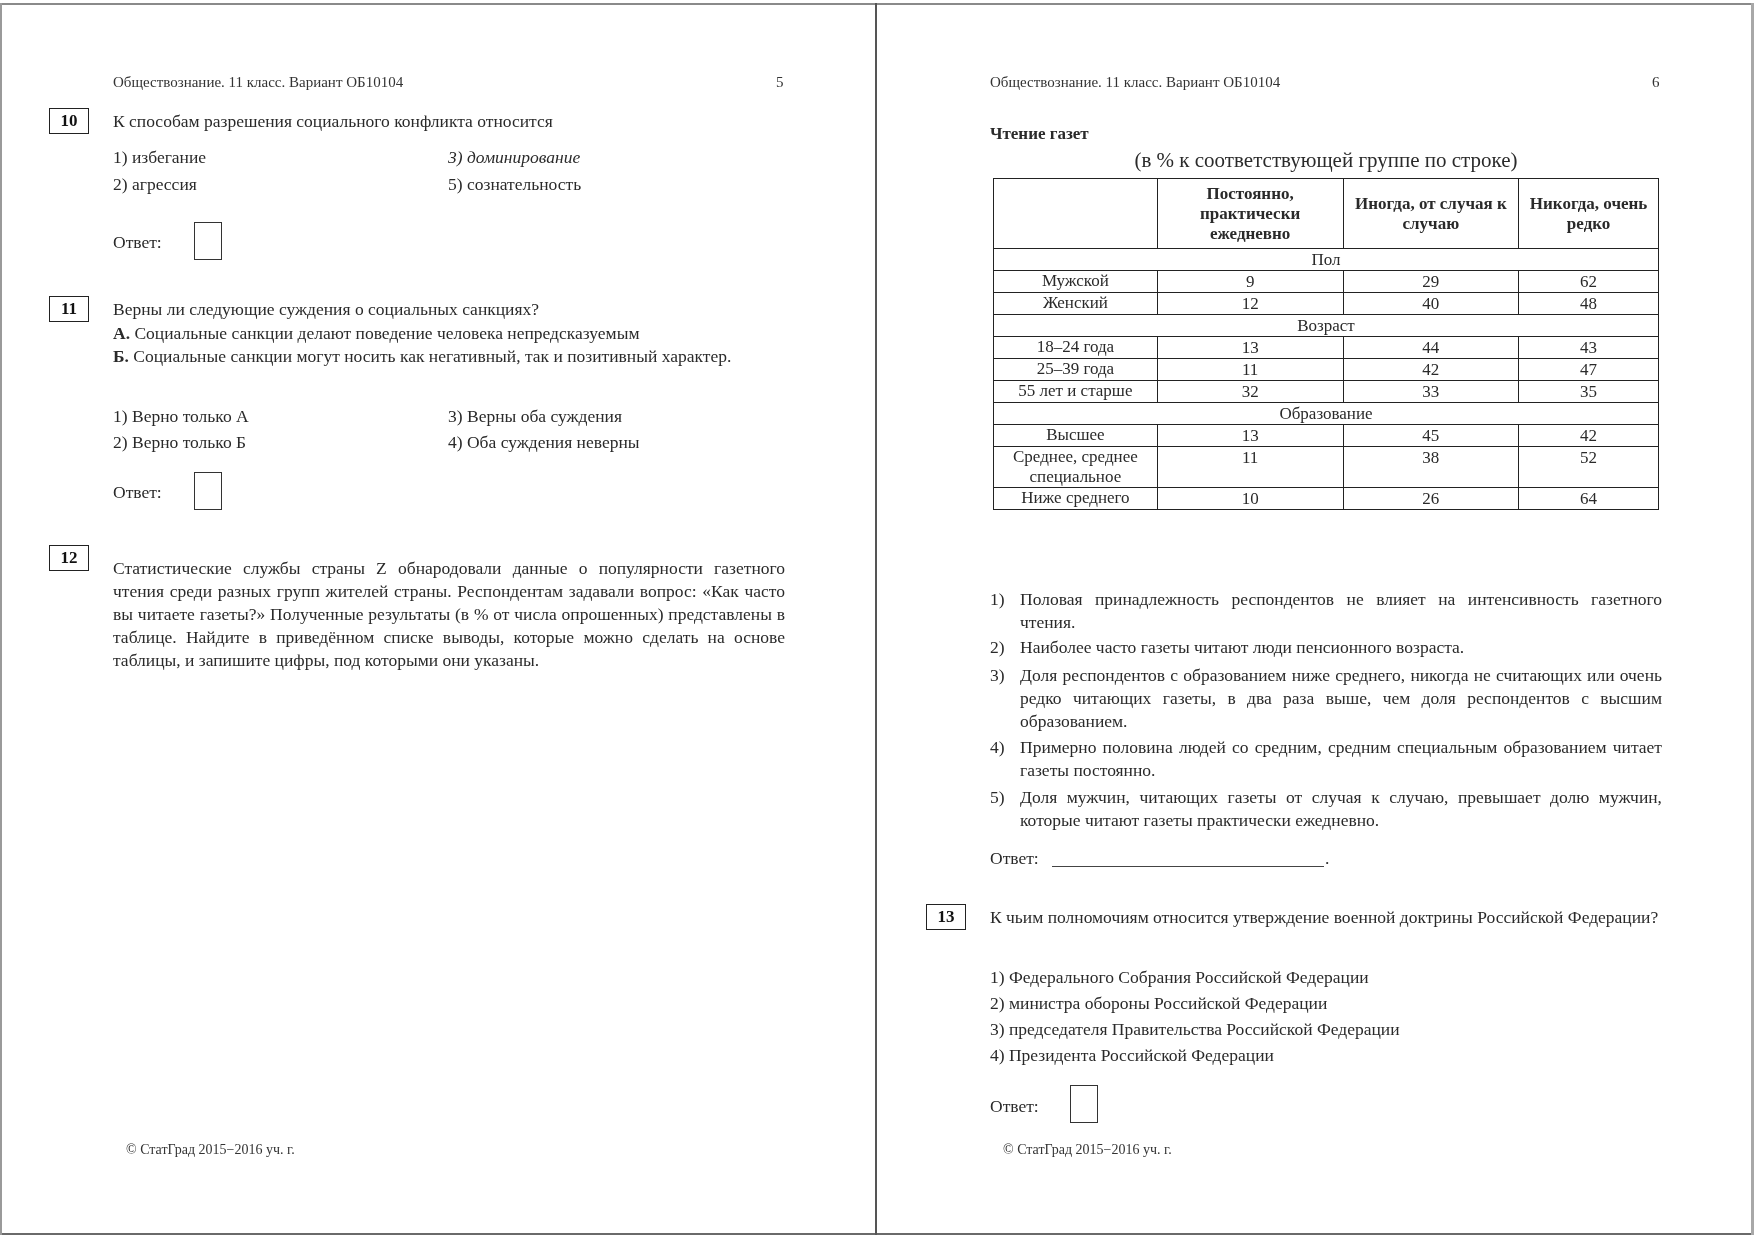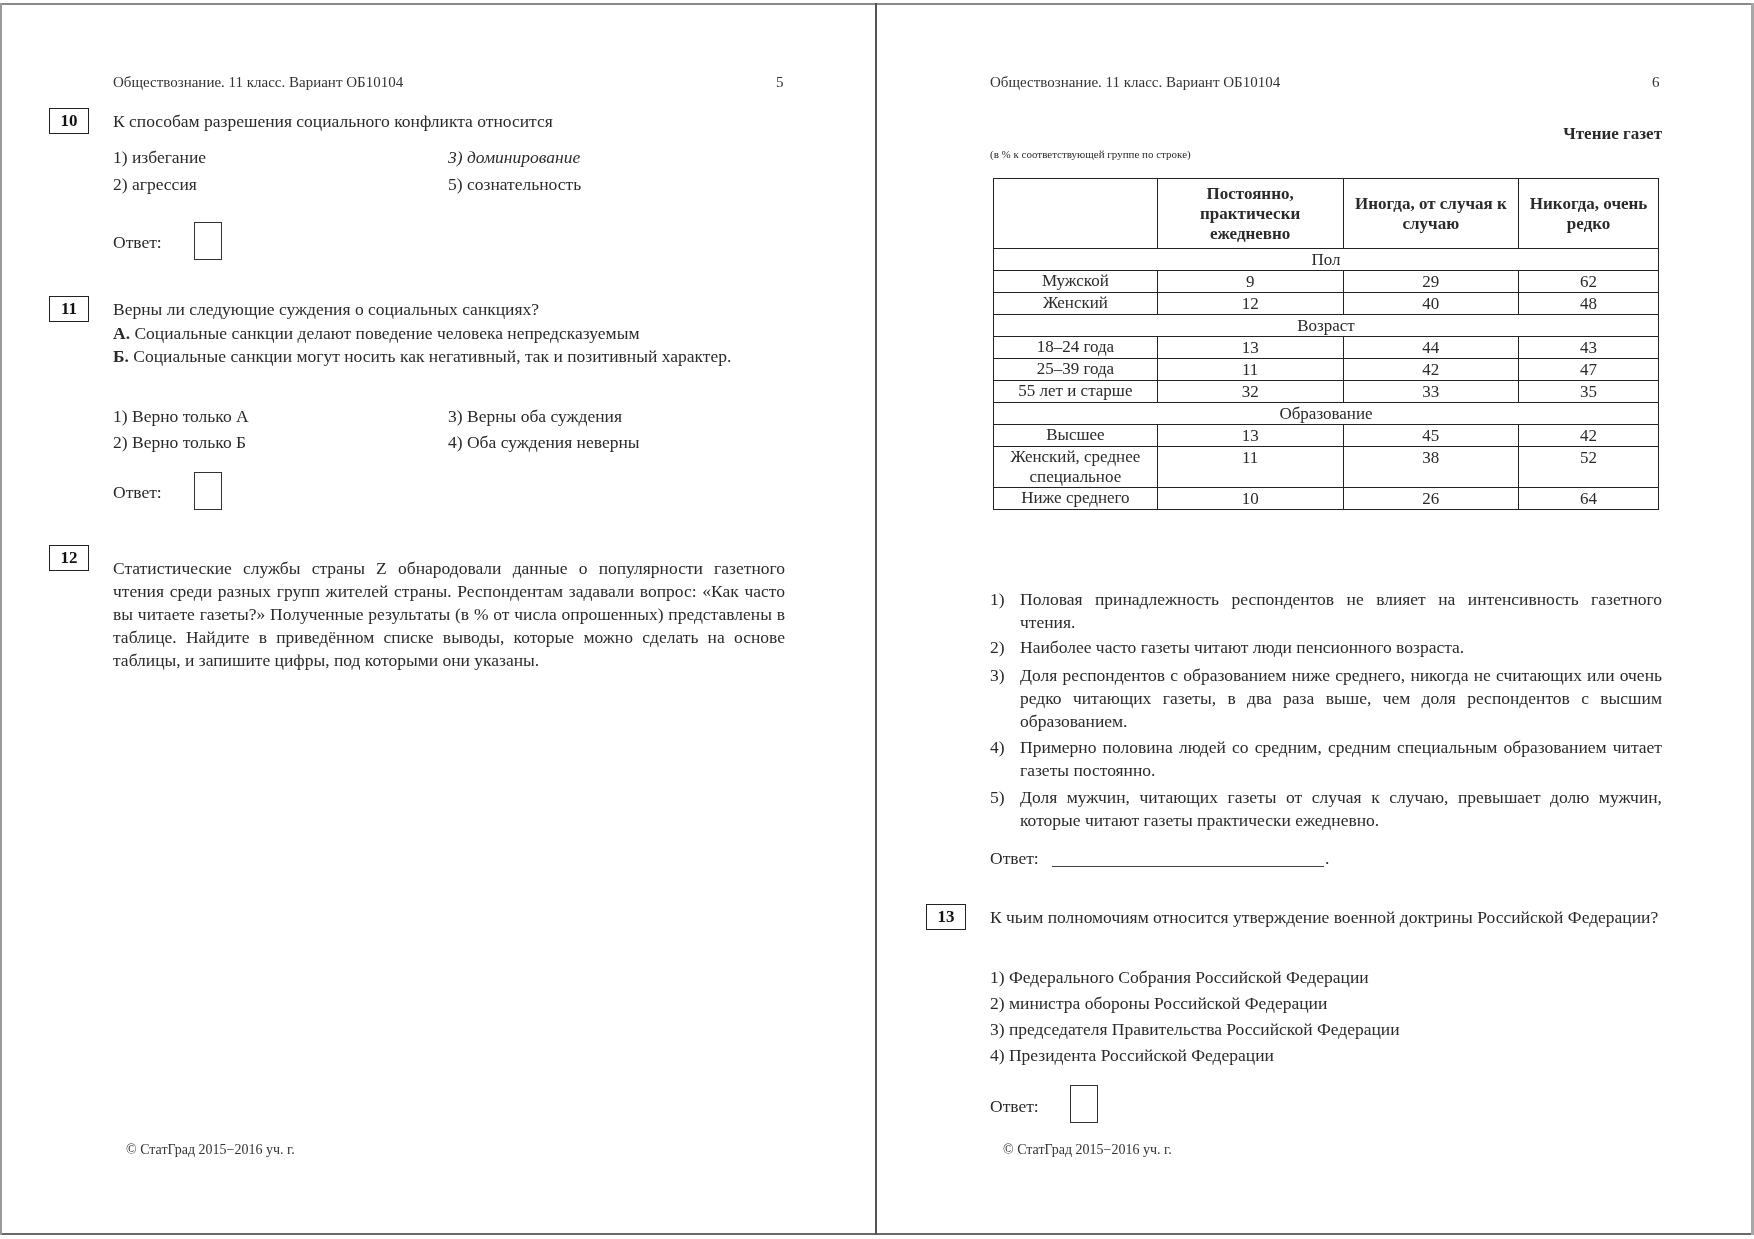--- a/index.html
+++ b/index.html
@@ -73,22 +73,22 @@
   <div class="qnum" style="left:49px; top:541px;">12</div>
   <div class="abs text justify" style="left:113px; top:553px; width:672px;">Статистические службы страны Z обнародовали данные о популярности газетного чтения среди разных групп жителей страны. Респондентам задавали вопрос: «Как часто вы читаете газеты?» Полученные результаты (в % от числа опрошенных) представлены в таблице. Найдите в приведённом списке выводы, которые можно сделать на основе таблицы, и запишите цифры, под которыми они указаны.</div>
 
   <div class="footer" style="left:126px; top:1138px;">© СтатГрад 2015−2016 уч. г.</div>
 </div>
 
 <div class="page page-right">
   <div class="abs header" style="left:113px; top:70px;">Обществознание. 11 класс. Вариант ОБ10104</div>
   <div class="abs header" style="left:775px; top:70px;">6</div>
 
-  <div class="abs" style="left:113px; top:120px; width:672px; text-align:right; font-weight:bold; font-size:17px;">Чтение газет</div>
-  <div class="abs" style="left:113px; top:144px; width:672px; font-size:11px;">(в % к соответствующей группе по строке)</div>
+  <div class="abs" style="left:113px; top:120px; width:672px; text-align:left; font-weight:bold; font-size:17px;">Чтение газет</div>
+  <div class="abs" style="left:113px; top:144px; width:672px; text-align:center; font-size:21px;">(в % к соответствующей группе по строке)</div>
 
   <table class="data" id="reading-table" style="left:116px; top:174px; width:666px;">
     <colgroup>
         <col style="width:164px">
         <col style="width:186px">
         <col style="width:176px">
         <col style="width:140px">
       </colgroup>
     <thead>
       <tr style="height:70px;">
@@ -138,21 +138,21 @@
         <tr>
           <td colspan="4" class="group">Образование</td>
         </tr>
         <tr>
           <td style="line-height: 20px;">Высшее</td>
           <td>13</td>
           <td>45</td>
           <td>42</td>
         </tr>
         <tr>
-          <td style="line-height: 20px;">Женский, среднее специальное</td>
+          <td style="line-height: 20px;">Среднее, среднее специальное</td>
           <td>11</td>
           <td>38</td>
           <td>52</td>
         </tr>
         <tr>
           <td style="line-height: 20px;">Ниже среднего</td>
           <td>10</td>
           <td>26</td>
           <td>64</td>
         </tr>

